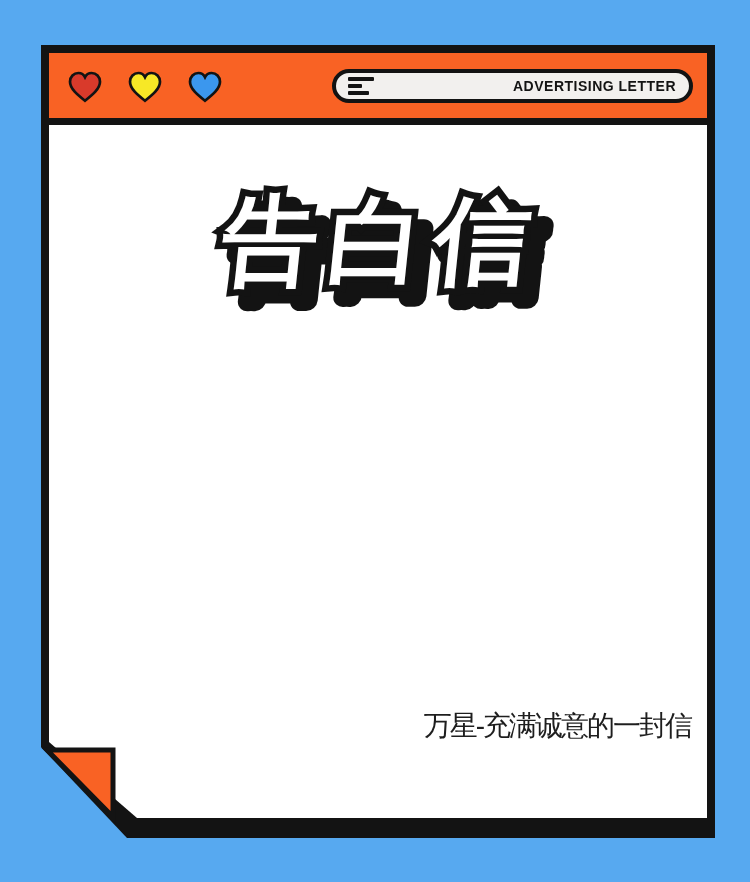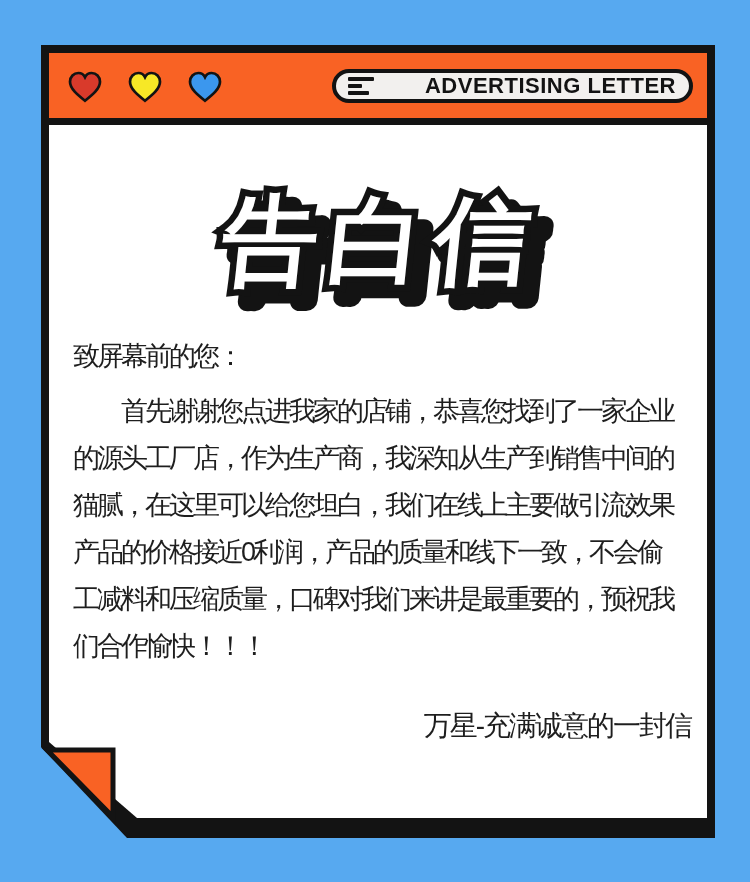--- a/index.html
+++ b/index.html
@@ -16,21 +16,21 @@
   .fill-card{fill:var(--card);}
   .fill-orange{fill:var(--orange);}
   .hearts{position:absolute;left:26px;top:25px;display:flex;gap:24px;}
   .heart{width:36px;height:33px;}
   .badge{position:absolute;left:291px;top:24px;width:361px;height:34px;
     background:var(--pill);border:4px solid var(--ink);border-radius:17px;
     display:flex;align-items:center;justify-content:space-between;padding:0 13px 0 12px;}
   .menu-icon{display:flex;flex-direction:column;justify-content:center;gap:3px;width:26px;}
   .menu-icon .bar{height:4px;background:var(--ink);border-radius:1px;}
   .bar-1{width:26px;} .bar-2{width:14px;} .bar-3{width:21px;}
-  .badge-label{font-size:22px;font-weight:bold;color:var(--ink);letter-spacing:.5px;white-space:nowrap;}
+  .badge-label{font-size:14px;font-weight:bold;color:var(--ink);letter-spacing:.5px;white-space:nowrap;}
   .title-svg{position:absolute;left:0;top:98px;}
   .title-svg text{font-family:"Liberation Sans",sans-serif;font-weight:bold;font-size:96px;letter-spacing:10px;}
   .t-shadow{fill:var(--ink);stroke:var(--ink);stroke-width:18px;stroke-linejoin:round;}
   .t-main{fill:#fff;stroke:var(--ink);stroke-width:13px;stroke-linejoin:miter;stroke-miterlimit:3;paint-order:stroke fill;}
   .body-text{position:absolute;left:32px;top:288px;width:620px;color:var(--text);
     font-size:27px;letter-spacing:-3px;line-height:47px;}
   .body-line{height:47px;white-space:nowrap;}
   .salutation{margin-bottom:8px;}
   .indent{text-indent:48px;}
   .signature{position:absolute;right:24px;top:662px;font-size:28px;letter-spacing:-2px;
@@ -73,26 +73,17 @@
 
     <svg class="title-svg" width="674" height="185" viewBox="0 0 674 185">
       <g transform="translate(350 144) skewX(-6)">
         <text class="t-shadow" x="0" y="0" text-anchor="middle">告白信</text>
       </g>
       <g transform="translate(337 131) skewX(-6)">
         <text class="t-main" x="0" y="0" text-anchor="middle">告白信</text>
       </g>
     </svg>
 
-    <div class="body-text">
-      <div class="body-line salutation">致屏幕前的您：</div>
-      <div class="body-line indent">首先谢谢您点进我家的店铺，恭喜您找到了一家企业</div>
-      <div class="body-line">的源头工厂店，作为生产商，我深知从生产到销售中间的</div>
-      <div class="body-line">猫腻，在这里可以给您坦白，我们在线上主要做引流效果</div>
-      <div class="body-line">产品的价格接近0利润，产品的质量和线下一致，不会偷</div>
-      <div class="body-line">工减料和压缩质量，口碑对我们来讲是最重要的，预祝我</div>
-      <div class="body-line">们合作愉快！！！</div>
-    </div>
 
     <div class="signature">万星-充满诚意的一封信</div>
 
   </div>
 </div>
 
 </body></html>

